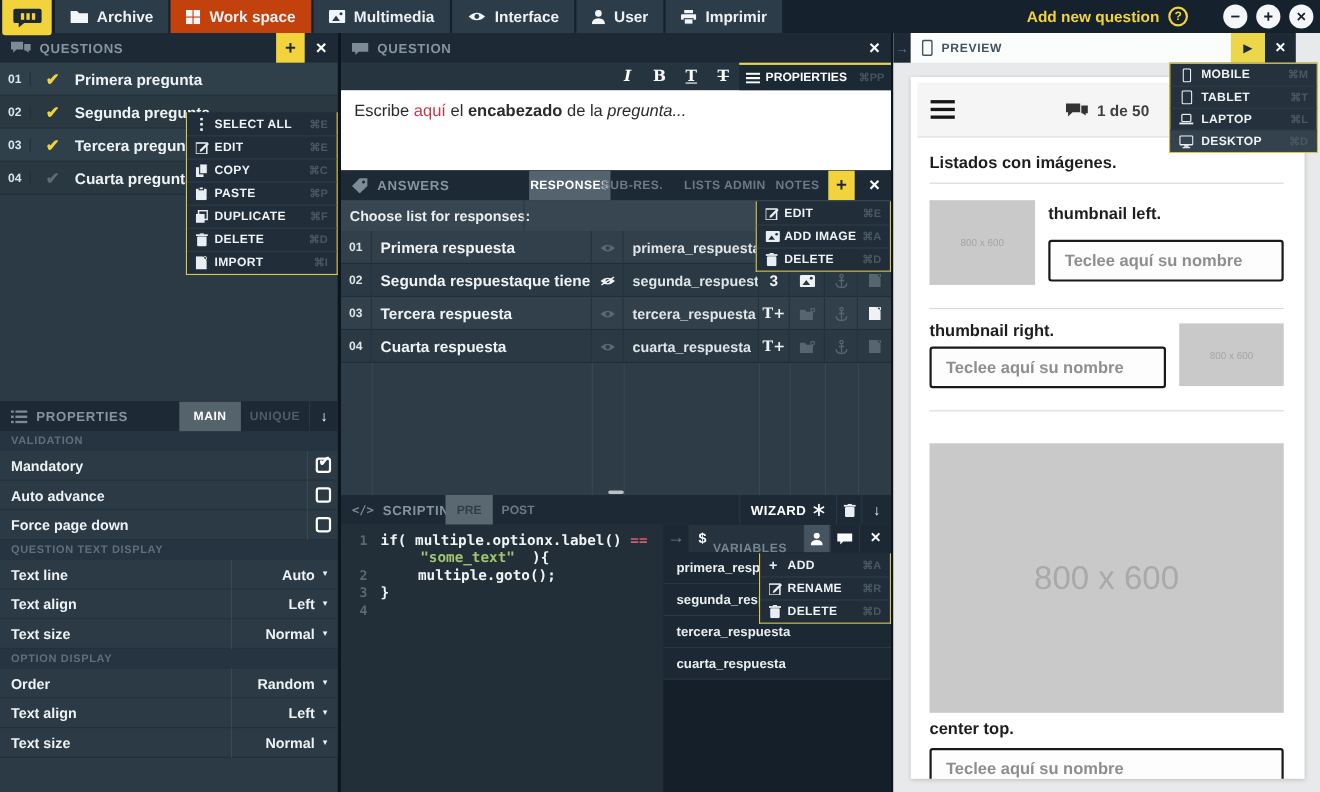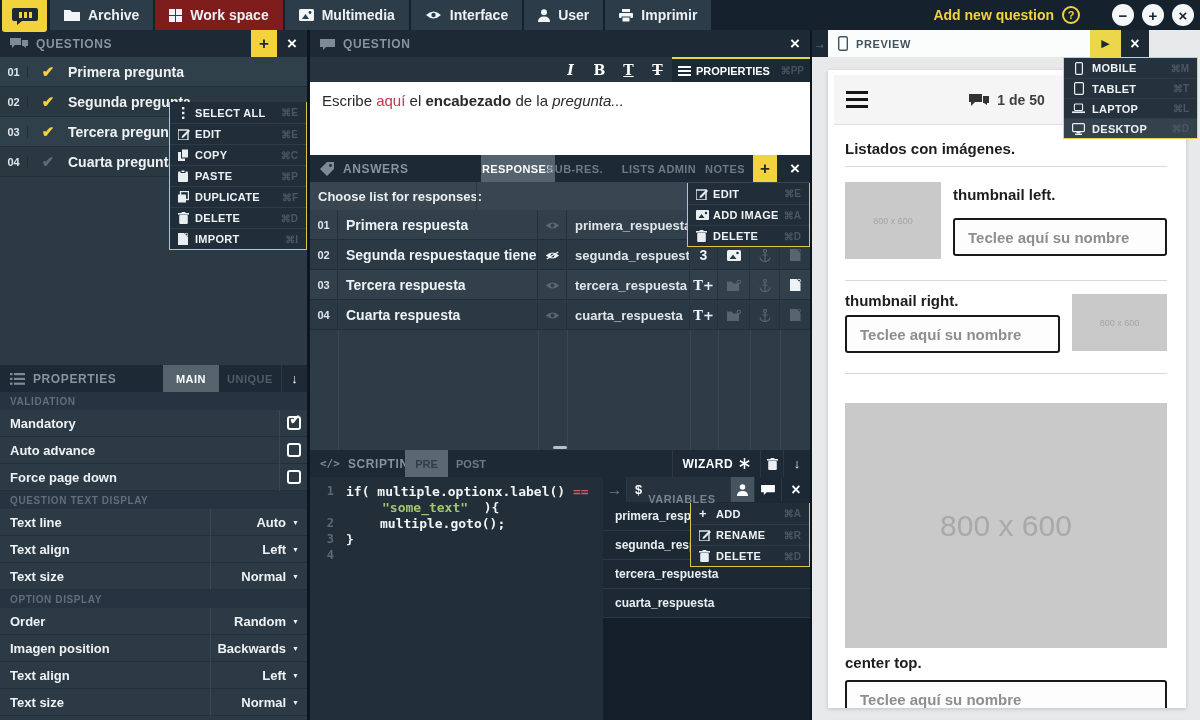--- a/index.html
+++ b/index.html
@@ -6,21 +6,21 @@
 html,body { width:1200px; height:720px; overflow:hidden; }
 body { font-family:"Liberation Sans", sans-serif; background:#0d161f; position:relative; }
 .abs { position:absolute; }
 svg { display:block; }
 
 
 #topbar { left:0; top:0; width:1200px; height:30px; background:#15212c; display:flex; align-items:center; }
 #logo { position:absolute; left:2px; top:0; width:45px; height:32px; background:#f2d33c; border-radius:0 0 3px 3px; display:flex; align-items:center; justify-content:center; z-index:60; }
 .topmenu { display:flex; height:30px; margin-left:50px; }
 .topmenu-item { display:flex; align-items:center; gap:8px; padding:0 14px; height:30px; background:#2c3c48; margin-right:2px; color:#edf1f4; font-size:14px; font-weight:bold; }
-.topmenu-item.active { background:#7f1d1d; }
+.topmenu-item.active { background:#c2410c; }
 .topmenu-item .mi { color:#f3f6f8; }
 #topbar-right { margin-left:auto; display:flex; align-items:center; gap:8px; padding-right:6px; }
 #add-question { color:#f2d33c; font-size:14px; font-weight:bold; }
 #help-circle { width:18px; height:18px; border:2px solid #f2d33c; border-radius:50%; color:#f2d33c; font-size:11px; font-weight:bold; display:flex; align-items:center; justify-content:center; margin-right:24px; }
 .win-circle { width:22px; height:22px; background:#f4f6f7; border-radius:50%; color:#15212c; font-size:15px; font-weight:bold; display:flex; align-items:center; justify-content:center; line-height:1; }
 
 
 .panel { position:absolute; background:#2b3a44; overflow:hidden; }
 .phdr { height:27px; background:#1d2a35; display:flex; align-items:center; }
 .phdr-icon { margin:0 8px 0 10px; color:#7c8b96; }
@@ -114,21 +114,21 @@
 #variables-hdr .title-box { flex:1; justify-content:flex-start; gap:6px; padding-left:8px; background:#26333e; }
 #variables-hdr .dollar { color:#fff; font-size:13px; font-weight:bold; }
 #variables-hdr .vtitle { color:#76858f; font-size:11px; font-weight:bold; letter-spacing:.5px;margin-top:19px; }
 .v-row { height:29px; display:flex; align-items:center; padding-left:12px; border-bottom:1px solid #2b3945; color:#e9eef1; font-size:12px; font-weight:bold; white-space:nowrap; overflow:hidden; }
 #v-empty { position:absolute; left:0; top:141px; width:207px; height:102px; background:#141f29; }
 
 
 #preview-panel { left:812px; top:30px; width:388px; height:690px; background:#e8e9ea; }
 #preview-hdr { position:absolute; left:0; top:0; width:388px; height:27px; display:flex; }
 #ph-arrow { width:16px; height:27px; background:#1d2a35; color:#6b7a85; display:flex; align-items:center; justify-content:center; font-size:12px; font-weight:bold; }
-#ph-label { width:262px; height:27px; background:#fbfcfc; display:flex; align-items:center; gap:8px; padding-left:10px; color:#42525e; }
+#ph-label { width:291px; height:27px; background:#fbfcfc; display:flex; align-items:center; gap:8px; padding-left:10px; color:#42525e; }
 #ph-label .lbl { font-size:11px; font-weight:bold; letter-spacing:.6px; }
 #ph-play { width:31px; height:27px; background:#ecd74b; color:#1d2a35; display:flex; align-items:center; justify-content:center; font-size:11px; }
 #ph-close { width:28px; height:27px; background:#1d2a35; color:#fff; display:flex; align-items:center; justify-content:center; font-size:16px; font-weight:bold; }
 #survey-card { position:absolute; left:16px; top:40px; width:358px; height:638px; background:#fff; box-shadow:0 1px 4px rgba(0,0,0,.18); overflow:hidden; }
 #survey-topbar { position:absolute; left:6px; top:5px; width:346px; height:50px; background:#f5f5f6; border-bottom:1px solid #e0e0e0; display:flex; align-items:center; }
 #hamburger { margin-left:12px; display:flex; flex-direction:column; gap:4px; }
 #hamburger span { width:22px; height:3px; background:#161616; }
 #pager { position:absolute; left:0; width:346px; display:flex; align-items:center; justify-content:center; gap:8px; color:#3f3f3f; font-size:14px; font-weight:bold; }
 .sv-heading { position:absolute; left:17px; color:#1d1d1d; font-size:15px; font-weight:bold; }
 .sv-div { position:absolute; left:17px; width:322px; height:1px; background:#d8d8d8; }
@@ -392,27 +392,20 @@
     <span class="prop-val-cell">
         <span>Normal</span>
         <span class="caret">▼</span>
       </span>
   </div>
   <div class="sect-hdr">OPTION DISPLAY</div>
   <div class="prop-row">
     <span class="prop-label">Order</span>
     <span class="prop-val-cell">
         <span>Random</span>
-        <span class="caret">▼</span>
-      </span>
-  </div>
-  <div class="prop-row">
-    <span class="prop-label">Imagen position</span>
-    <span class="prop-val-cell">
-        <span>Backwards</span>
         <span class="caret">▼</span>
       </span>
   </div>
   <div class="prop-row">
     <span class="prop-label">Text align</span>
     <span class="prop-val-cell">
         <span>Left</span>
         <span class="caret">▼</span>
       </span>
   </div>

